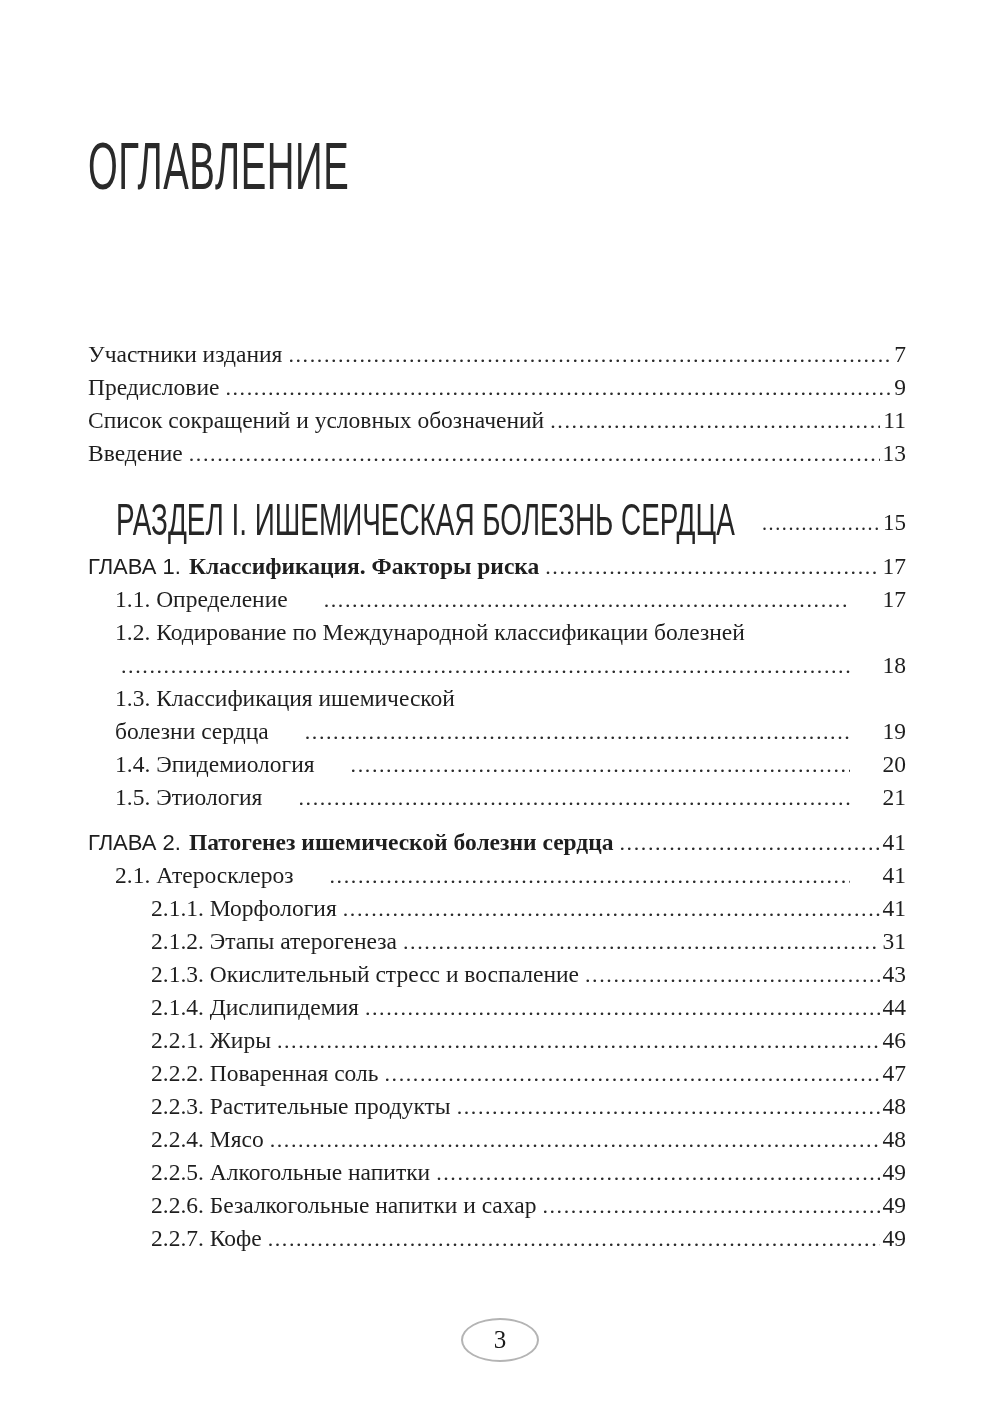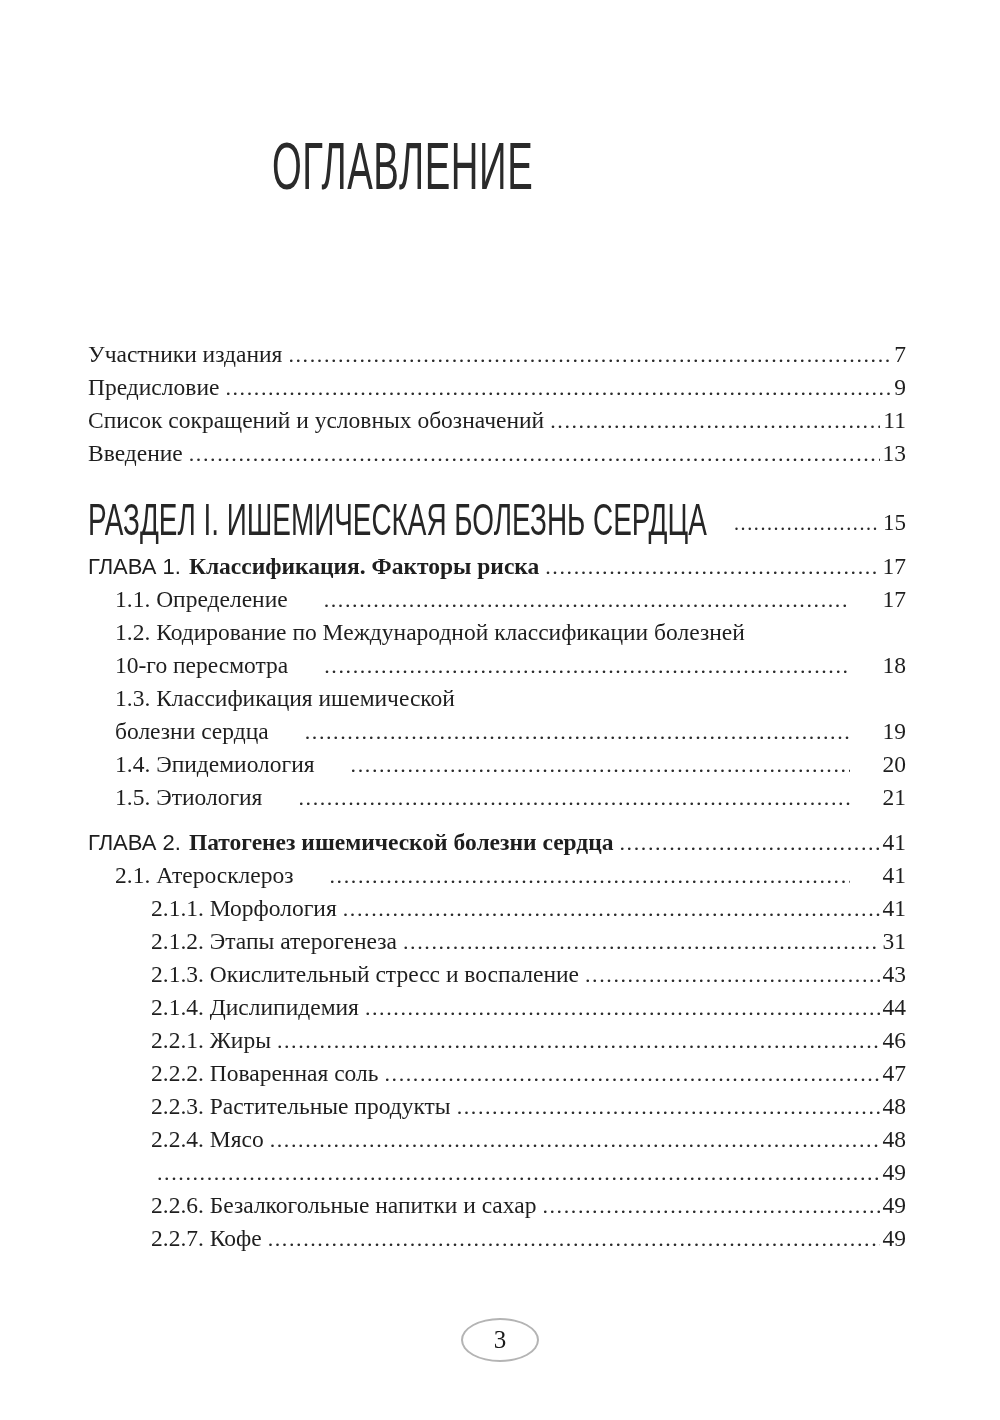--- a/index.html
+++ b/index.html
@@ -4,21 +4,21 @@
 <style>
   html,body{margin:0;padding:0;}
   body{
     width:1000px;height:1420px;position:relative;overflow:hidden;
     background:#ffffff;color:#1e1e1e;
     font-family:"Liberation Serif", serif;
   }
   .page-inner{position:absolute;left:88px;top:0;width:818px;}
 
   
-  .doc-title{padding-top:136px;height:60px;text-align:center;}
+  .doc-title{padding-top:136px;height:60px;}
   .condensed-xl{
     display:inline-block;white-space:nowrap;
     font-family:"Liberation Sans", sans-serif;
     font-size:66px;line-height:60px;font-weight:400;
     color:#2a2a2a;letter-spacing:1px;
     transform:scaleX(0.58);transform-origin:0 50%;
   }
 
   
   .front{margin-top:142px;}
@@ -45,21 +45,21 @@
   .chapter .prefix{
     font-family:"Liberation Sans", sans-serif;
     font-weight:400;font-size:22px;margin-right:8px;white-space:nowrap;
   }
 
   
   .section-row{
     display:flex;align-items:flex-end;
     margin-top:24px;margin-bottom:10px;height:44px;
   }
-  .sec-wrap{flex:0 0 auto;width:640px;height:40px;position:relative;}
+  .sec-wrap{flex:0 0 auto;width:640px;height:40px;position:relative;margin-left:28px;}
   .sec-text{
     position:absolute;left:0;bottom:-4px;white-space:nowrap;
     font-family:"Liberation Sans", sans-serif;
     font-size:45px;line-height:45px;font-weight:400;color:#262626;
     transform:scaleX(0.62);transform-origin:0 100%;
   }
   .section-row .dots{margin-bottom:3px;}
   .section-row .dots::after{font-size:20px;}
   .section-row .pg{font-size:23px;margin-bottom:2px;}
 
@@ -120,21 +120,20 @@
       </div>
       <div class="row ind1">
         <span class="lbl">1.1. Определение</span>
         <span class="dots"></span>
         <span class="pg">17</span>
       </div>
       <div class="row ind1">
         <span class="lbl">1.2. Кодирование по Международной классификации болезней</span>
       </div>
       <div class="row ind1">
-        <span class="lbl">10-го пересмотра</span>
         <span class="dots"></span>
         <span class="pg">18</span>
       </div>
       <div class="row ind1">
         <span class="lbl">1.3. Классификация ишемической</span>
       </div>
       <div class="row ind1">
         <span class="lbl">болезни сердца</span>
         <span class="dots"></span>
         <span class="pg">19</span>
@@ -194,20 +193,21 @@
         <span class="lbl">2.2.3. Растительные продукты</span>
         <span class="dots"></span>
         <span class="pg">48</span>
       </div>
       <div class="row ind2">
         <span class="lbl">2.2.4. Мясо</span>
         <span class="dots"></span>
         <span class="pg">48</span>
       </div>
       <div class="row ind2">
+        <span class="lbl">2.2.5. Алкогольные напитки</span>
         <span class="dots"></span>
         <span class="pg">49</span>
       </div>
       <div class="row ind2">
         <span class="lbl">2.2.6. Безалкогольные напитки и сахар</span>
         <span class="dots"></span>
         <span class="pg">49</span>
       </div>
       <div class="row ind2">
         <span class="lbl">2.2.7. Кофе</span>

